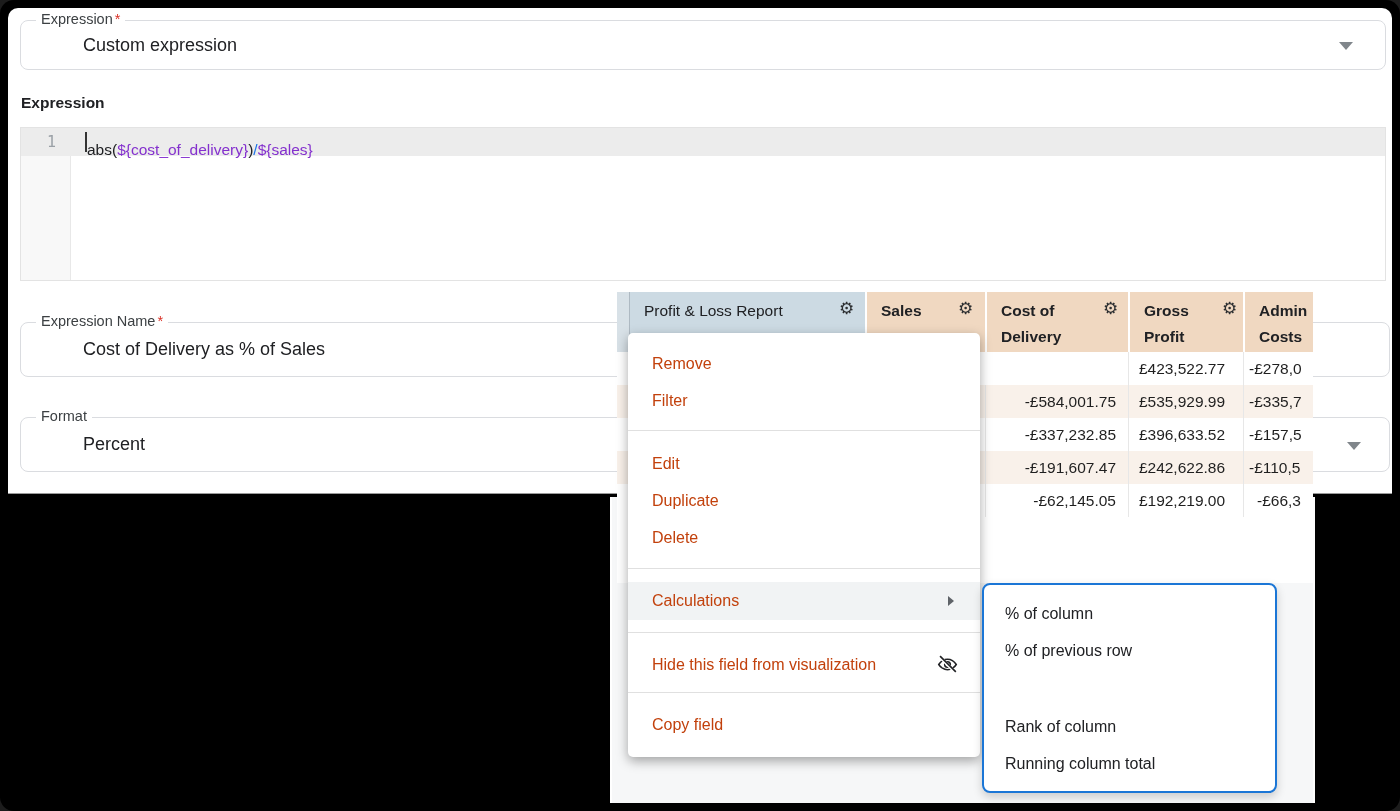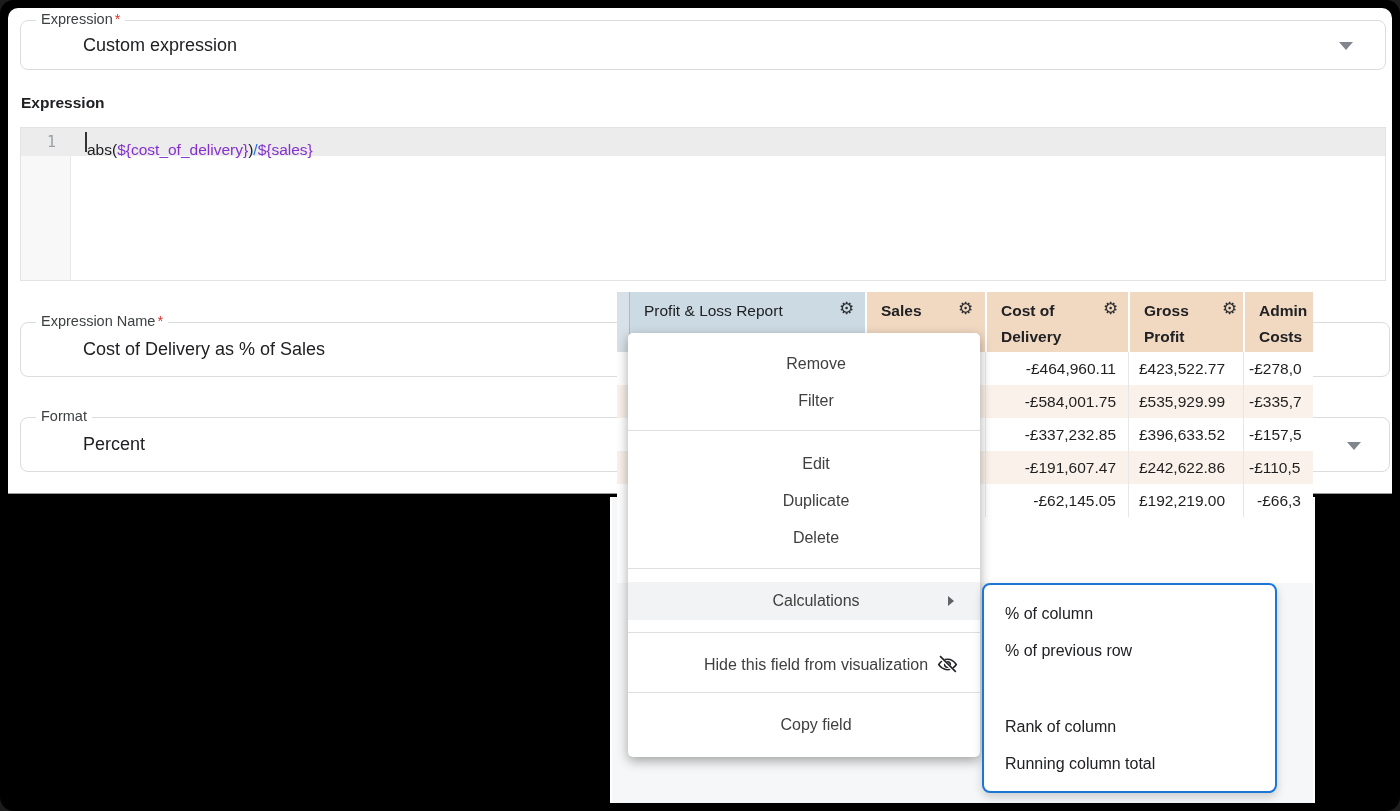--- a/index.html
+++ b/index.html
@@ -56,21 +56,21 @@
   .td{position:absolute;top:0;height:33px;line-height:33px;font-size:15.5px;color:#1f1f1f;}
   .td-pnl{left:13px;width:235px;}
   .td-sales{left:248px;width:120px;border-left:1px solid #e7e7e7;}
   .td-cod{left:368px;width:143px;border-left:1px solid #e7e7e7;text-align:right;padding-right:12px;}
   .td-gp{left:511px;width:115px;border-left:1px solid #e7e7e7;text-align:center;padding-right:8px;}
   .td-admin{left:626px;width:170px;border-left:1px solid #e7e7e7;padding-left:5px;}
   .r4 .td-admin{padding-left:13px;}
 
   
   .menu{position:absolute;left:628px;top:333px;width:352px;height:424px;background:#fff;border-radius:5px;box-shadow:0 4px 12px rgba(0,0,0,.35);}
-  .mi{position:absolute;left:0;width:100%;height:37px;line-height:37px;padding-left:24px;font-size:16px;color:#404040;cursor:pointer;white-space:nowrap;text-align:center;}
+  .mi{position:absolute;left:0;width:100%;height:37px;line-height:37px;padding-left:24px;font-size:16px;color:#c2410c;cursor:pointer;white-space:nowrap;}
   .m-remove{top:12px;}.m-filter{top:49px;}
   .m-edit{top:112px;}.m-duplicate{top:149px;}.m-delete{top:186px;}
   .m-calculations{top:249px;height:38px;line-height:38px;background:var(--menu-highlight);}
   .m-hide{top:313px;}.m-copy{top:373px;}
   .mdiv{position:absolute;left:0;width:100%;height:1px;background:#e0e0e0;}
   .d1{top:97px;}.d2{top:235px;}.d3{top:299px;}.d4{top:359px;}
   .sub-arrow{position:absolute;right:26px;top:14px;width:0;height:0;border-top:5px solid transparent;border-bottom:5px solid transparent;border-left:6px solid #5f6368;}
   .hide-icon{position:absolute;right:22px;top:8px;width:21px;height:21px;}
 
   
@@ -136,21 +136,20 @@
       <div class="th th-admin"><span>Admin</span><span class="l2">Costs</span></div>
       <span class="gear g0">⚙</span>
       <span class="gear g1">⚙</span>
       <span class="gear g2">⚙</span>
       <span class="gear g3">⚙</span>
     </div>
 
     <div class="tr r0">
       <div class="td td-pnl"></div>
         <div class="td td-sales"></div>
-      <div class="td td-cod">-£464,960.11</div>
       <div class="td td-gp">£423,522.77</div>
       <div class="td td-admin">-£278,0</div>
     </div>
     <div class="tr r1">
       <div class="td td-pnl"></div>
         <div class="td td-sales"></div>
       <div class="td td-cod">-£584,001.75</div>
       <div class="td td-gp">£535,929.99</div>
       <div class="td td-admin">-£335,7</div>
     </div>

